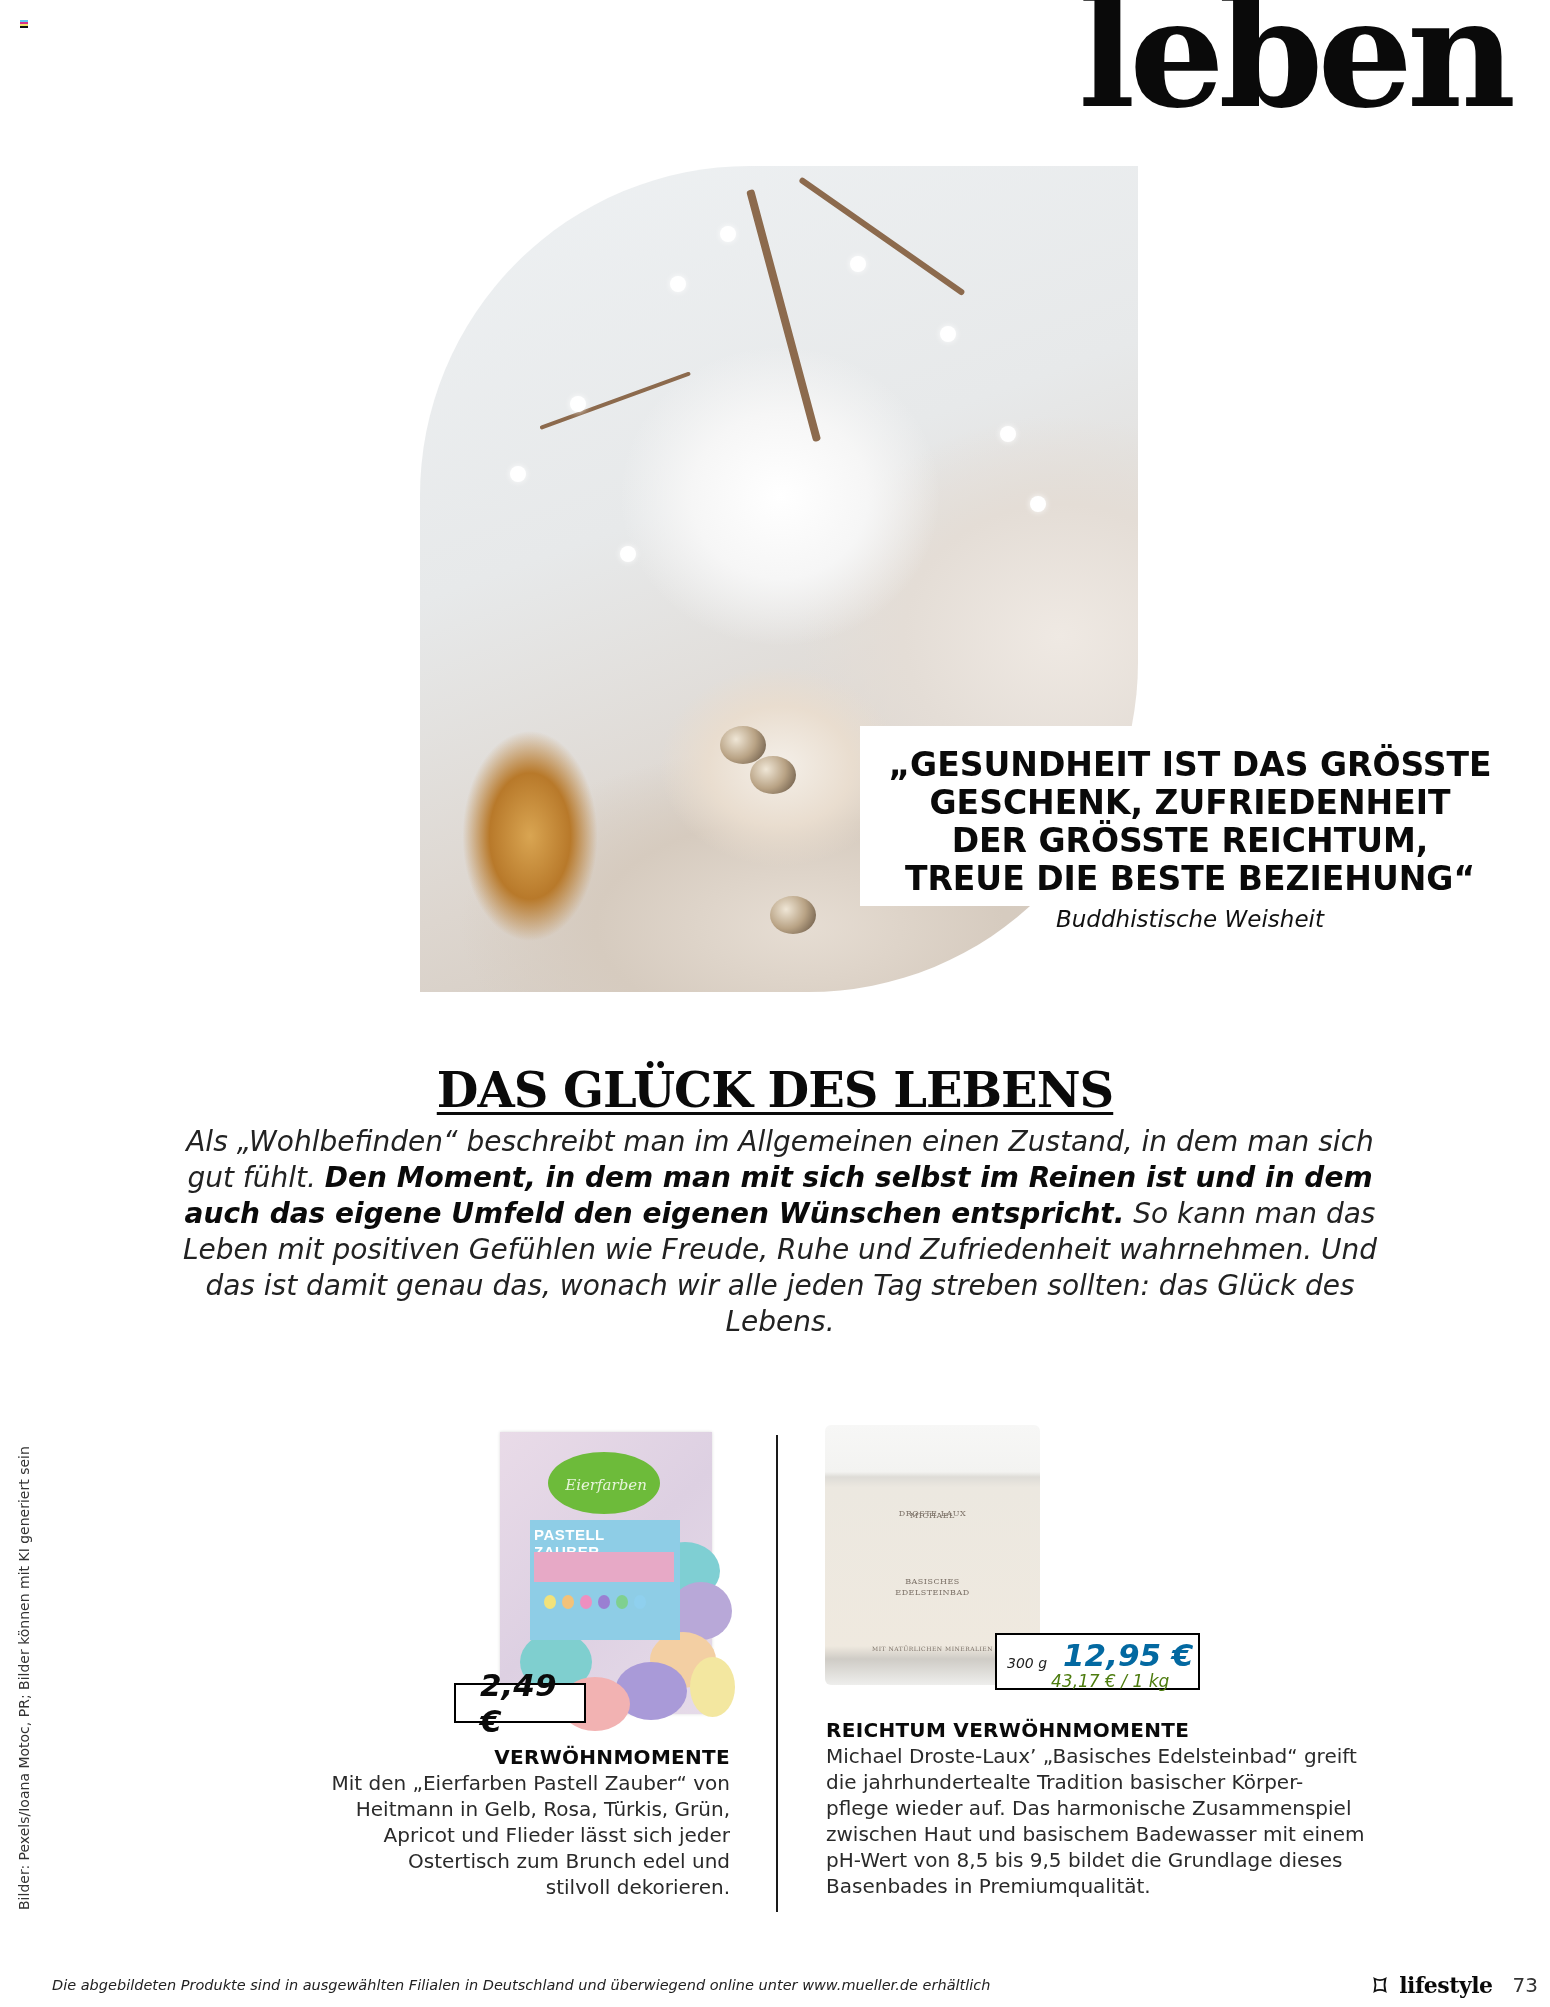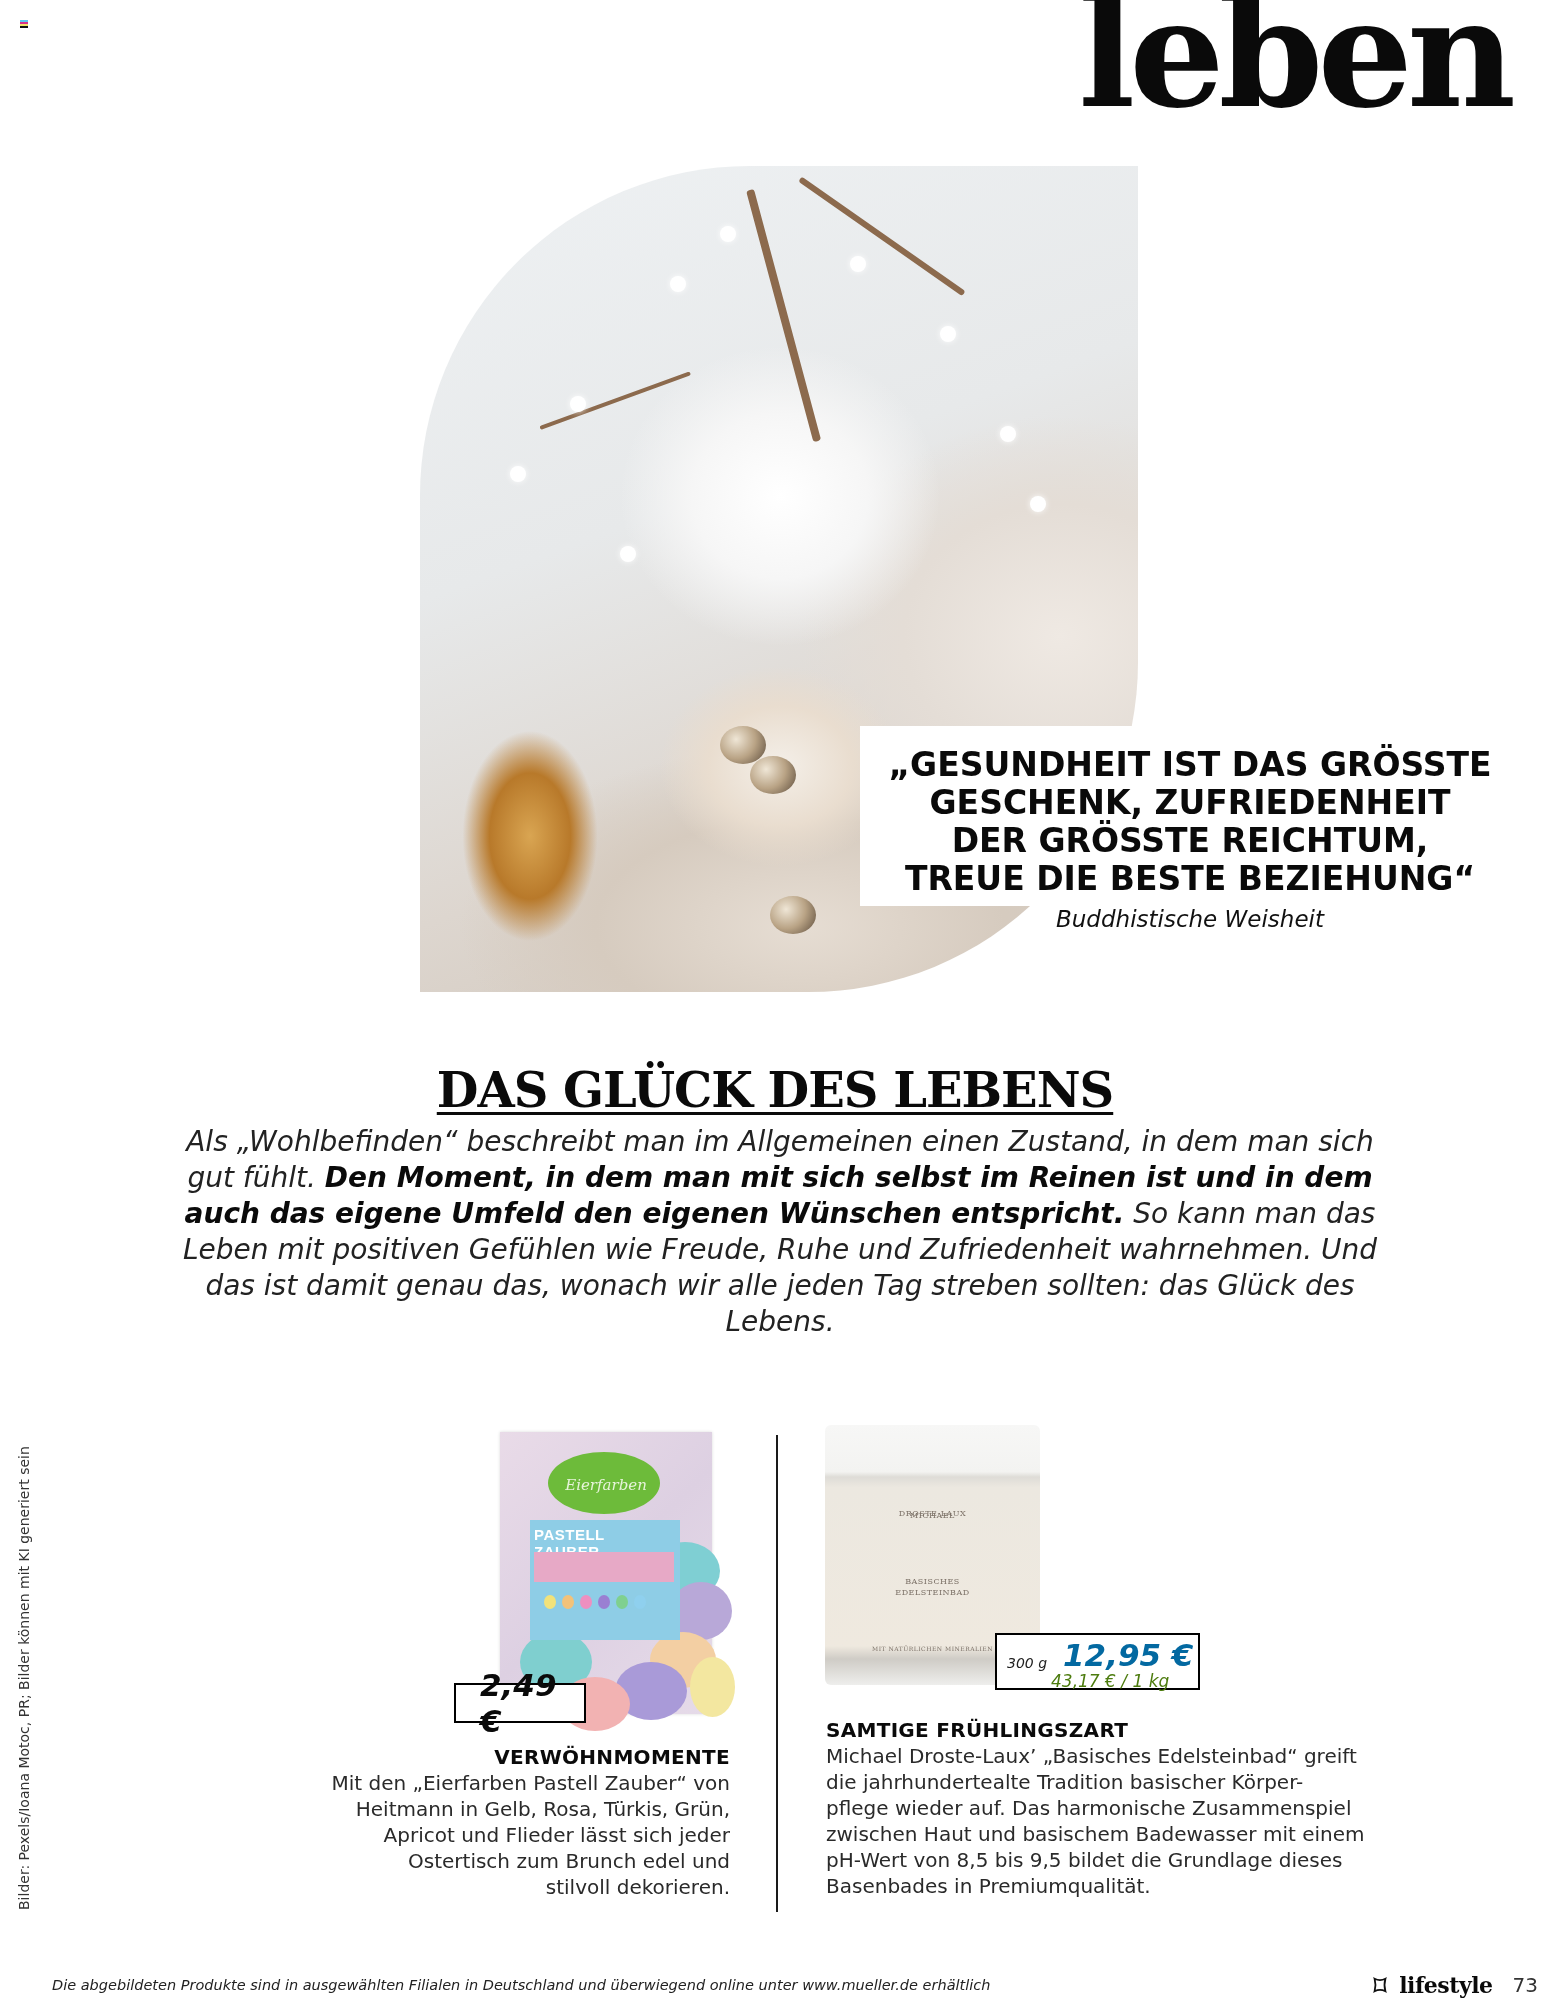--- a/index.html
+++ b/index.html
@@ -199,21 +199,21 @@
   <div class="jar-label" style="top:152px;">BASISCHES</div>
   <div class="jar-label" style="top:163px;">EDELSTEINBAD</div>
   <div class="jar-label" style="top:220px;font-size:6px;">MIT NATÜRLICHEN MINERALIEN</div>
 </div>
 <div class="price-box price-2">
   <span class="qty">300 g</span>
   <span class="price-main">12,95 €</span>
   <span class="unit">43,17 € / 1 kg</span>
 </div>
 <div class="product-text product-right">
-  <div class="product-heading">SAMTIGE FRÜHLINGSZART</div>
+  <div class="product-heading">REICHTUM VERWÖHNMOMENTE</div>
   <div class="product-desc">Michael Droste-Laux’ „Basisches Edelsteinbad“ greift
 die jahrhundertealte Tradition basischer Körper-
 pflege wieder auf. Das harmonische Zusammenspiel
 zwischen Haut und basischem Badewasser mit einem
 pH-Wert von 8,5 bis 9,5 bildet die Grundlage dieses
 Basenbades in Premiumqualität.</div>
 </div>
 
 <div class="side-credit">Bilder: Pexels/Ioana Motoc, PR; Bilder können mit KI generiert sein</div>
 

